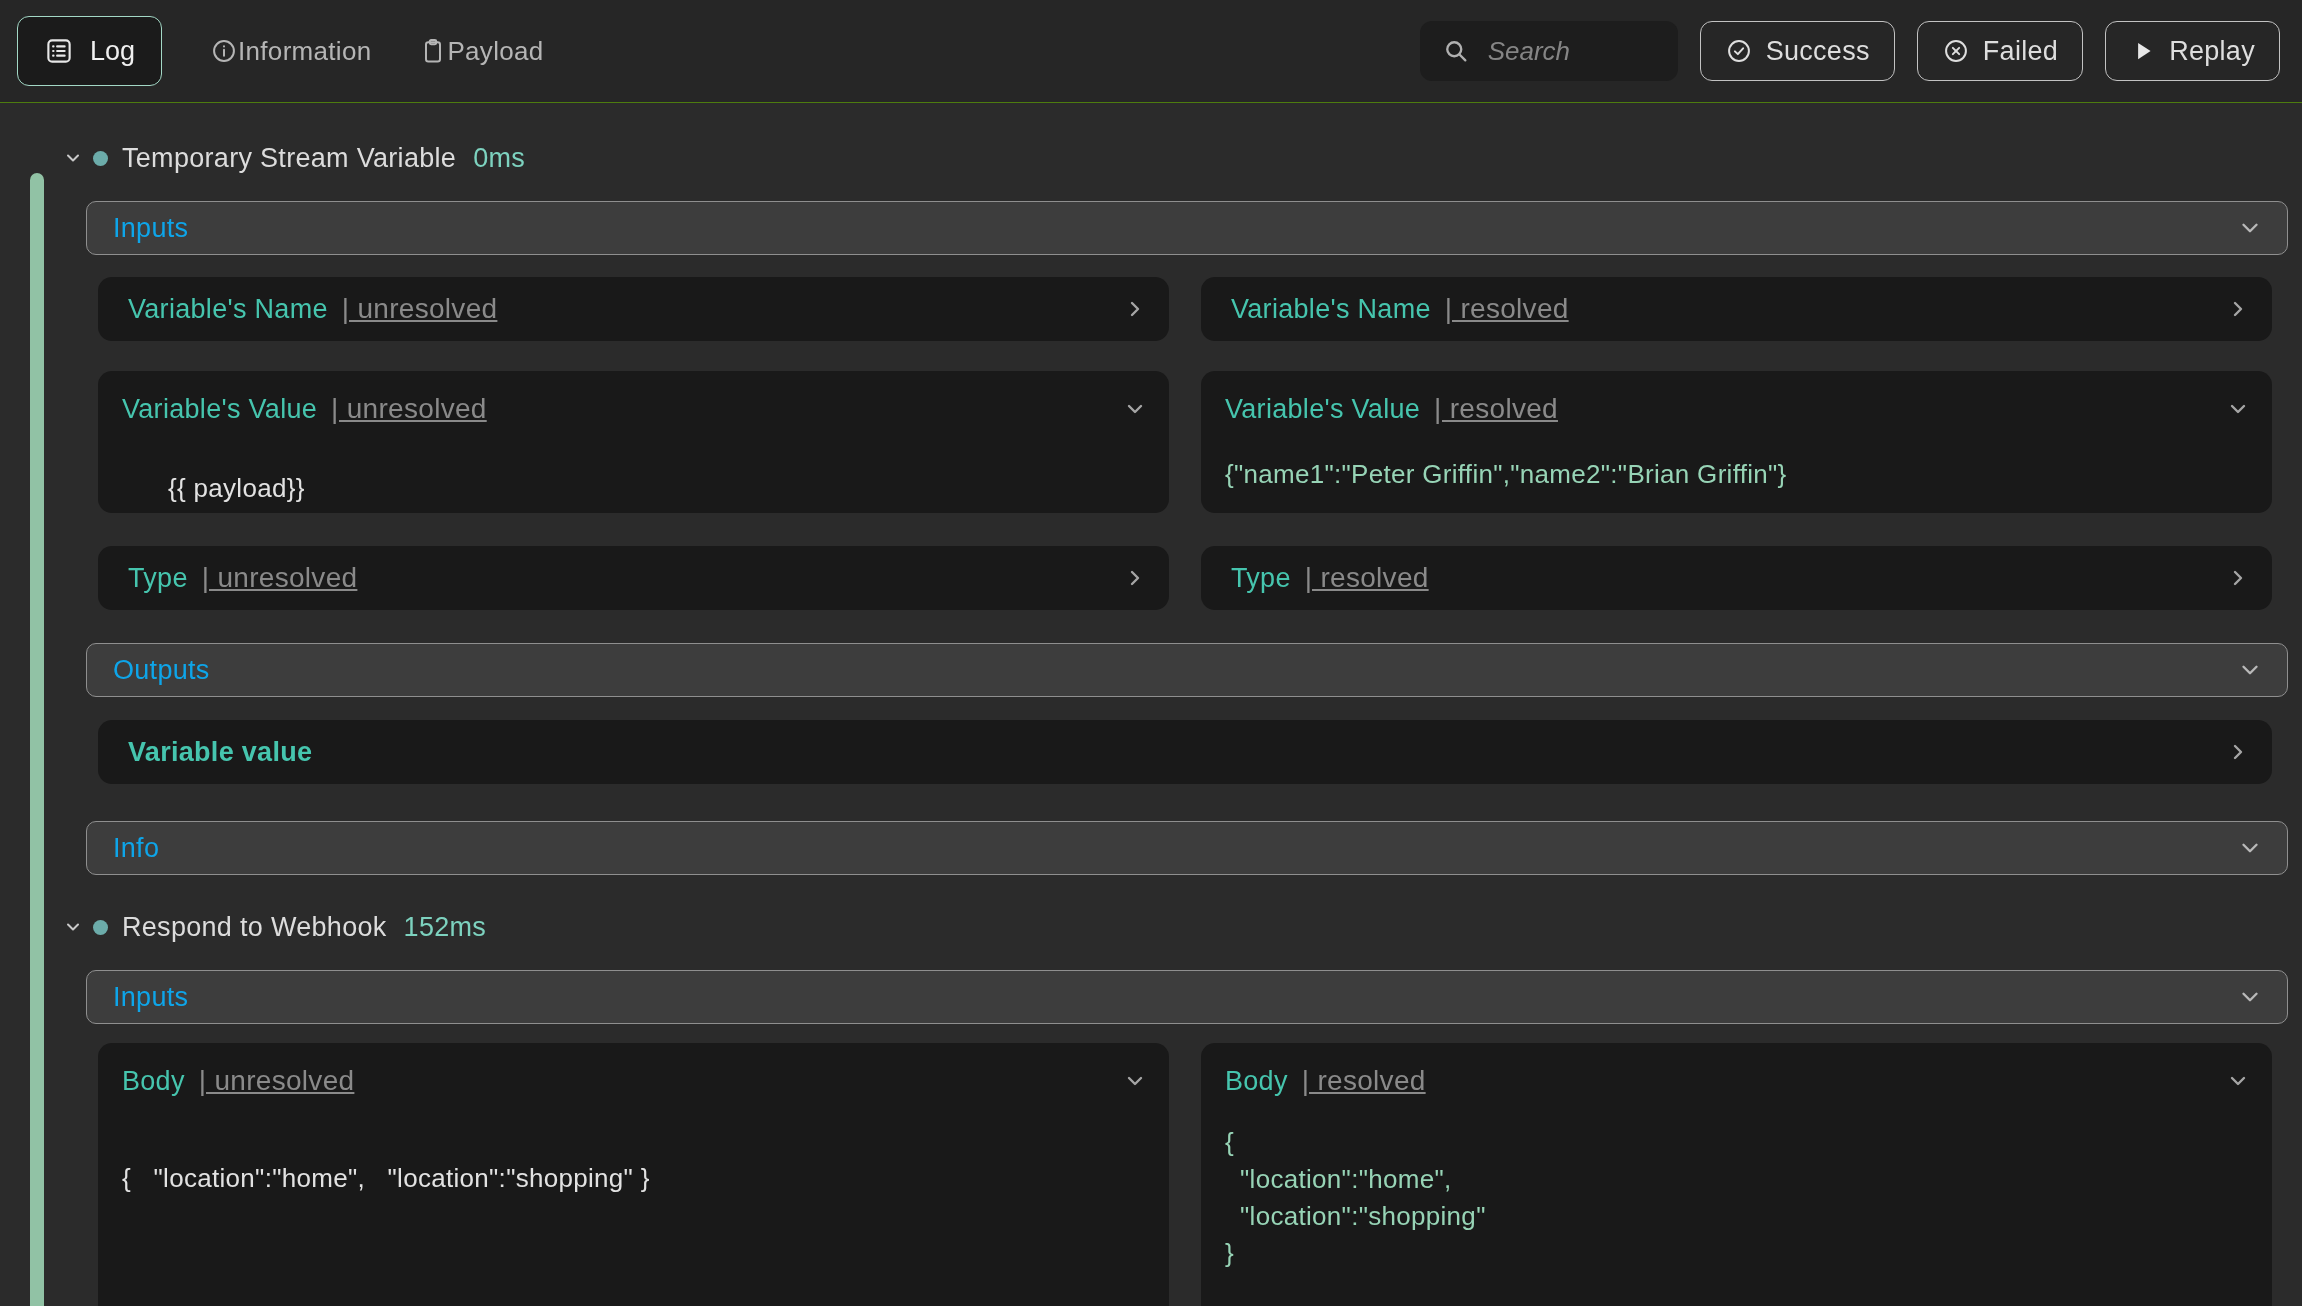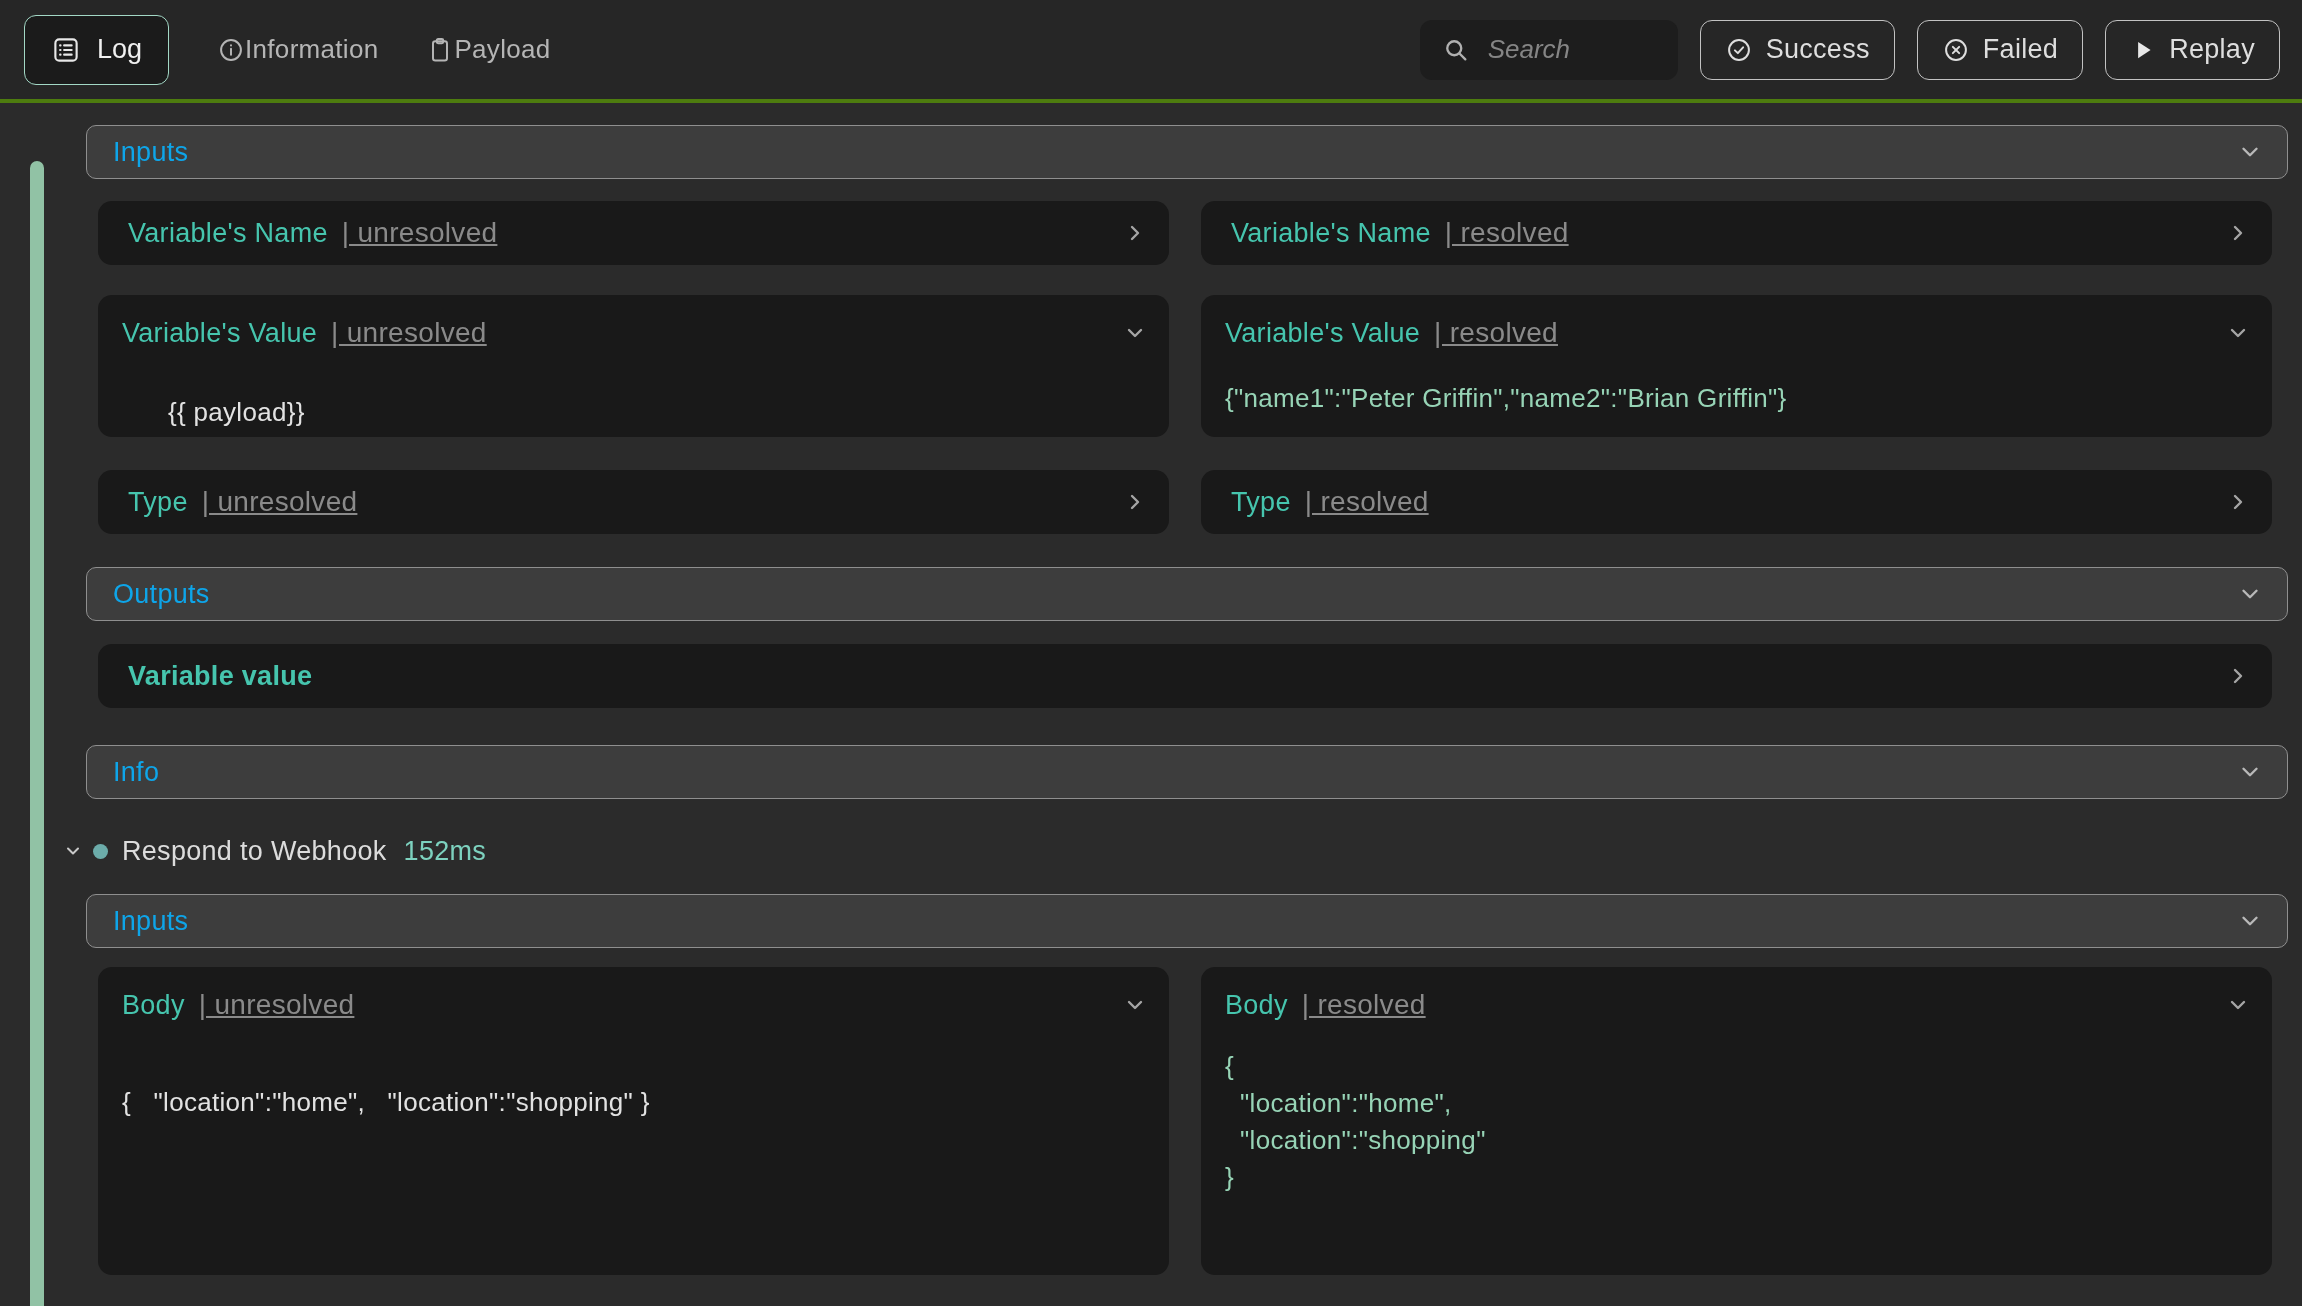--- a/index.html
+++ b/index.html
@@ -6,22 +6,22 @@
   html,body { width:2302px; height:1306px; overflow:hidden; }
   body {
     background:#2b2b2b;
     font-family:"Liberation Sans", sans-serif;
     color:#e2e2e2;
     letter-spacing:0.3px;
   }
 
   
   .topbar {
-    height:103px; background:#262626; border-bottom:4px solid #4d7c0f;
-    display:flex; align-items:center; padding:0 22px 0 24px;
+    height:103px; background:#262626; border-bottom:1px solid #4d7c0f;
+    display:flex; align-items:center; padding:0 22px 0 17px;
   }
   .log-btn {
     display:flex; align-items:center; gap:16px;
     height:70px; padding:0 26px;
     background:#1b1b1b; border:1.5px solid #a3d8c6; border-radius:12px;
     color:#f0f0f0; font-size:27px; cursor:pointer;
   }
   .tab {
     display:flex; align-items:center; gap:0;
     color:#b5b5b5; font-size:26px; margin-left:48px; cursor:pointer;
@@ -189,20 +189,30 @@
       <span>Replay</span>
     </button>
   </div>
 </header>
 
 <main class="log-area">
   <div class="timeline-bar"></div>
 
   <div class="content">
 
+    <div class="section-header mt-first">
+      <span class="hdr-chev icon">
+        <svg width="20" height="20" viewBox="0 0 24 24" fill="none" stroke="currentColor" stroke-width="2.4" stroke-linecap="round" stroke-linejoin="round">
+            <path d="M6 9l6 6 6-6"></path>
+          </svg>
+      </span>
+      <span class="node-dot"></span>
+      <span class="section-title">Temporary Stream Variable</span>
+      <span class="section-duration">0ms</span>
+    </div>
 
     <div class="group-bar gb-mt22">
       <span>Inputs</span>
       <span class="chev icon">
         <svg width="26" height="26" viewBox="0 0 24 24" fill="none" stroke="currentColor" stroke-width="2.2" stroke-linecap="round" stroke-linejoin="round">
             <path d="M6 9l6 6 6-6"></path>
           </svg>
       </span>
     </div>
 

